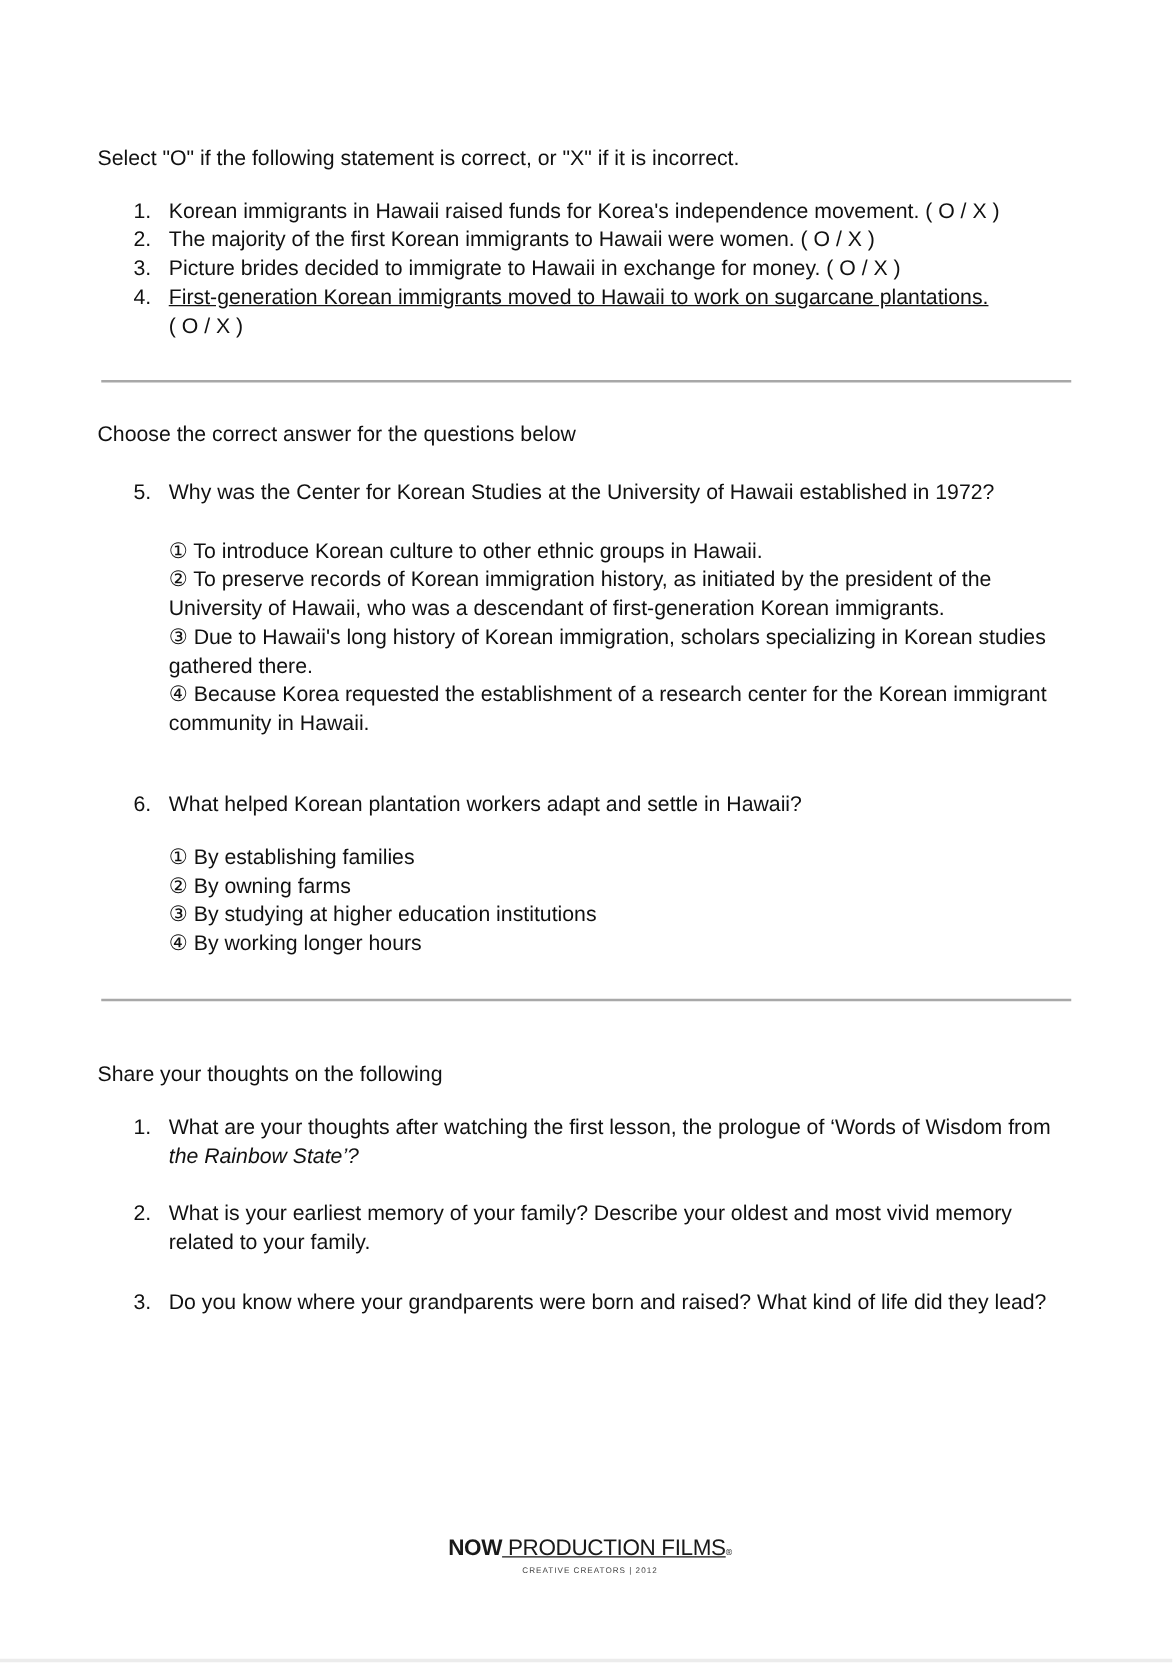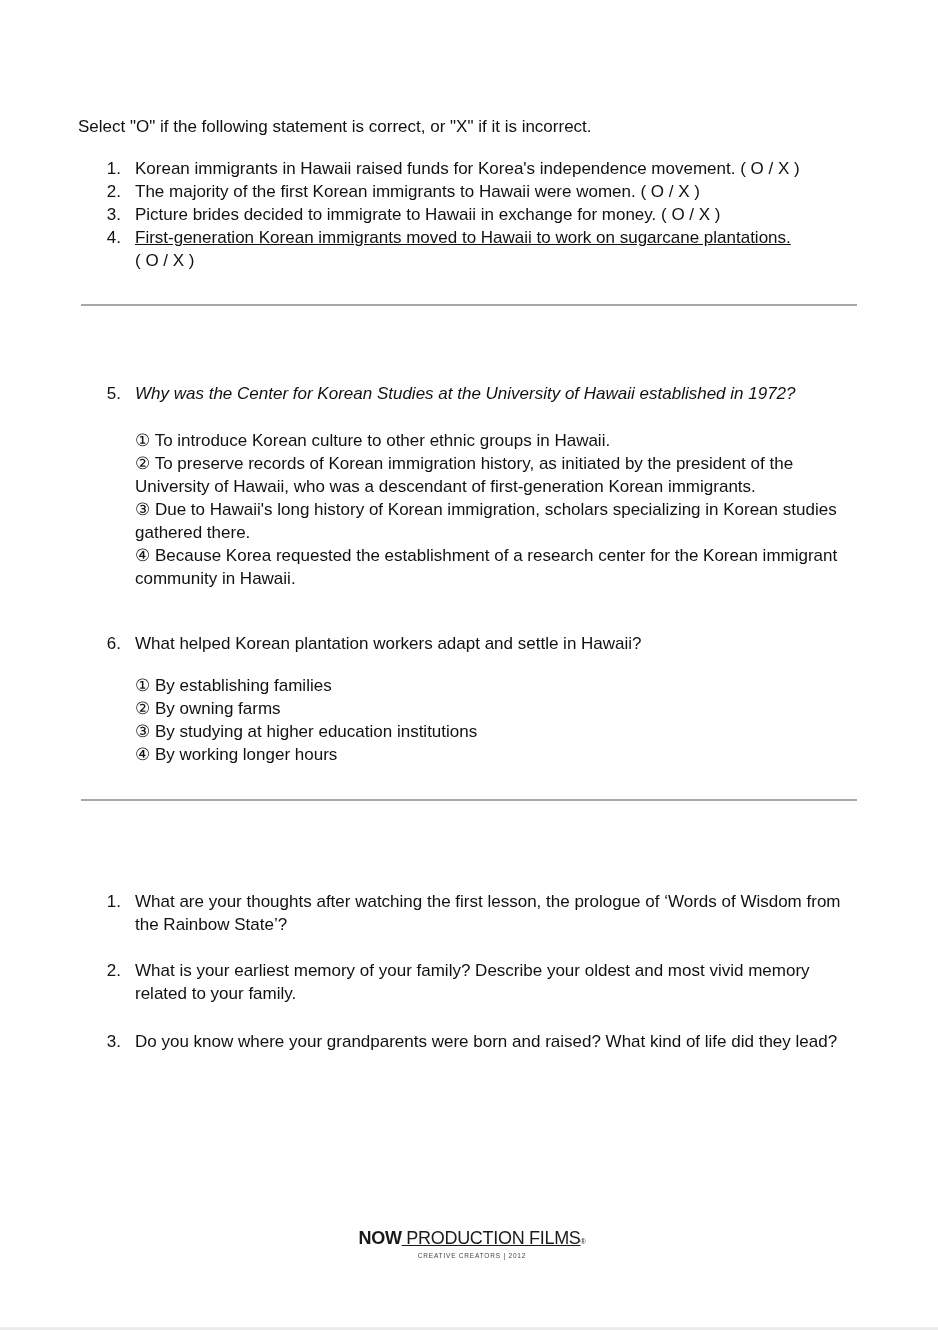--- a/index.html
+++ b/index.html
@@ -41,24 +41,25 @@
     </div>
     <div>
       <span class="abs num" style="left:101px; top:226px;">4.</span>
       <span class="abs" style="left:135px; top:226px;text-decoration:underline;">First-generation Korean immigrants moved to Hawaii to work on sugarcane plantations.</span>
       <span class="abs" style="left:135px; top:249px;">( O / X )</span>
     </div>
   </div>
 
   <div class="hr" style="top:304px;"></div>
 
+  <div class="abs" style="left:78px; top:336px;">Choose the correct answer for the questions below</div>
 
   <div>
     <span class="abs num" style="left:101px; top:382px;">5.</span>
-    <span class="abs" style="left:135px; top:382px;font-style:italic;">Why was the Center for Korean Studies at the University of Hawaii established in 1972?</span>
+    <span class="abs" style="left:135px; top:382px;">Why was the Center for Korean Studies at the University of Hawaii established in 1972?</span>
     <div>
       <span class="abs" style="left:135px; top:429px;">① To introduce Korean culture to other ethnic groups in Hawaii.</span>
       <span class="abs" style="left:135px; top:452px;">② To preserve records of Korean immigration history, as initiated by the president of the</span>
       <span class="abs" style="left:135px; top:475px;">University of Hawaii, who was a descendant of first-generation Korean immigrants.</span>
       <span class="abs" style="left:135px; top:498px;">③ Due to Hawaii's long history of Korean immigration, scholars specializing in Korean studies</span>
       <span class="abs" style="left:135px; top:521px;">gathered there.</span>
       <span class="abs" style="left:135px; top:544px;">④ Because Korea requested the establishment of a research center for the Korean immigrant</span>
       <span class="abs" style="left:135px; top:567px;">community in Hawaii.</span>
     </div>
   </div>
@@ -69,26 +70,27 @@
     <div>
       <span class="abs" style="left:135px; top:674px;">① By establishing families</span>
       <span class="abs" style="left:135px; top:697px;">② By owning farms</span>
       <span class="abs" style="left:135px; top:720px;">③ By studying at higher education institutions</span>
       <span class="abs" style="left:135px; top:743px;">④ By working longer hours</span>
     </div>
   </div>
 
   <div class="hr" style="top:799px;"></div>
 
+  <div class="abs" style="left:78px; top:848px;">Share your thoughts on the following</div>
 
   <div>
     <div>
       <span class="abs num" style="left:101px; top:890px;">1.</span>
       <span class="abs" style="left:135px; top:890px;">What are your thoughts after watching the first lesson, the prologue of ‘Words of Wisdom from</span>
-      <span class="abs" style="left:135px; top:913px;">the Rainbow State’?</span>
+      <span class="abs" style="left:135px; top:913px;font-style:italic;">the Rainbow State’?</span>
     </div>
     <div>
       <span class="abs num" style="left:101px; top:959px;">2.</span>
       <span class="abs" style="left:135px; top:959px;">What is your earliest memory of your family? Describe your oldest and most vivid memory</span>
       <span class="abs" style="left:135px; top:982px;">related to your family.</span>
     </div>
     <div>
       <span class="abs num" style="left:101px; top:1030px;">3.</span>
       <span class="abs" style="left:135px; top:1030px;">Do you know where your grandparents were born and raised? What kind of life did they lead?</span>
     </div>

